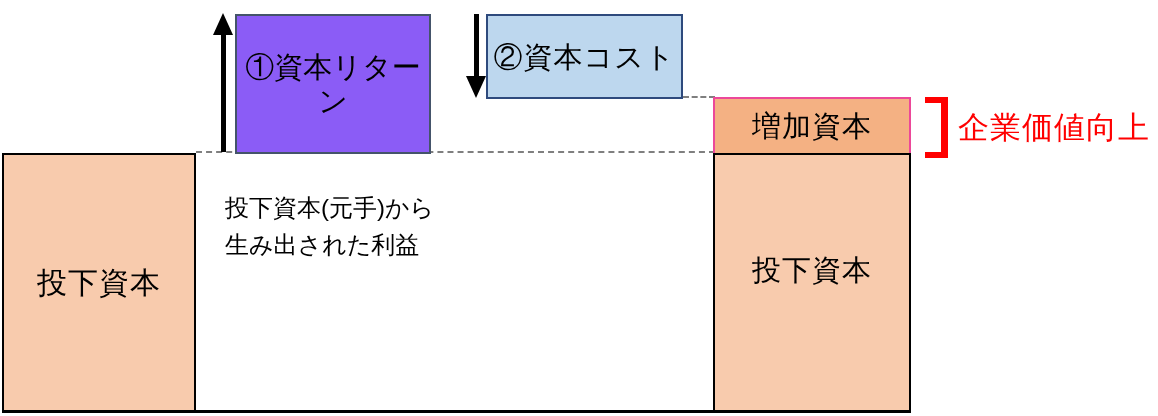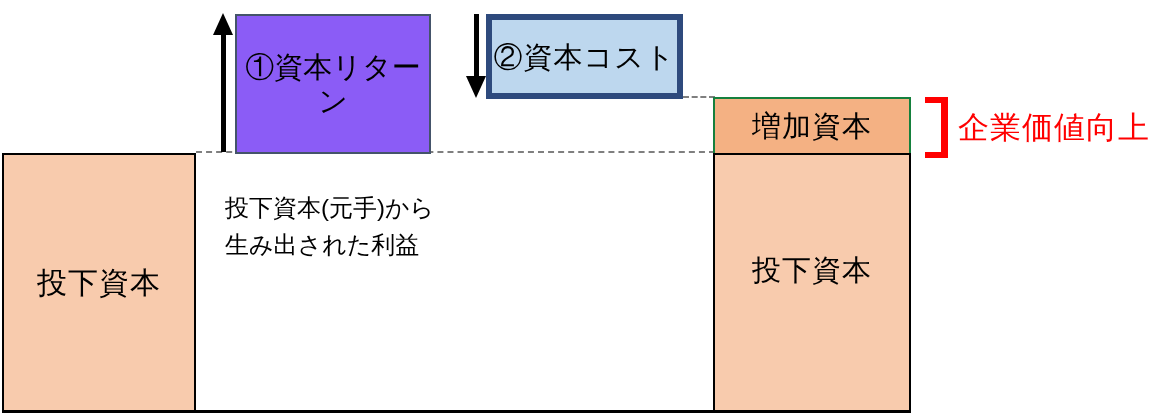--- a/index.html
+++ b/index.html
@@ -27,22 +27,22 @@
     display:flex; align-items:center; justify-content:center;
     text-align:center;
   }
   .box .lbl { font-size:29px; color:#000; line-height:34px; letter-spacing:1px; }
   .box .lbl span { display:block; }
 
   #left-box     { left:2px;   top:153px; width:194px; height:259px; background:#F8CBAD; border:2px solid #000; }
   #left-box .lbl{ font-size:30px; }
   #return-box   { left:235px; top:14px;  width:196px; height:140px; background:#FFE699; border:2px solid #44546A; }
   #return-box .lbl { letter-spacing:0; }
-  #cost-box     { left:486px; top:14px;  width:197px; height:85px;  background:#BDD7EE; border:6px solid #a21caf; }
-  #increase-box { left:713px; top:97px;  width:198px; height:58px;  background:#F4B183; border:2px solid #15803d; }
+  #cost-box     { left:486px; top:14px;  width:197px; height:85px;  background:#BDD7EE; border:2px solid #a21caf; }
+  #increase-box { left:713px; top:97px;  width:198px; height:58px;  background:#F4B183; border:2px solid #ec4899; }
   #right-box    { left:713px; top:153px; width:198px; height:259px; background:#F8CBAD; border:2px solid #000; padding-bottom:26px; }
 
   
   .arrow { position:absolute; display:flex; flex-direction:column; align-items:center; }
   #up-arrow   { left:213px; top:13px; width:20px; height:139px; }
   #down-arrow { left:466px; top:14px; width:20px; height:84px; }
   .arrow .shaft { width:5px; flex:1; background:#000; }
   .arrow .head { width:0; height:0; border-left:10px solid transparent; border-right:10px solid transparent; }
   .arrow .head.up   { border-bottom:22px solid #000; }
   .arrow .head.down { border-top:22px solid #000; }

